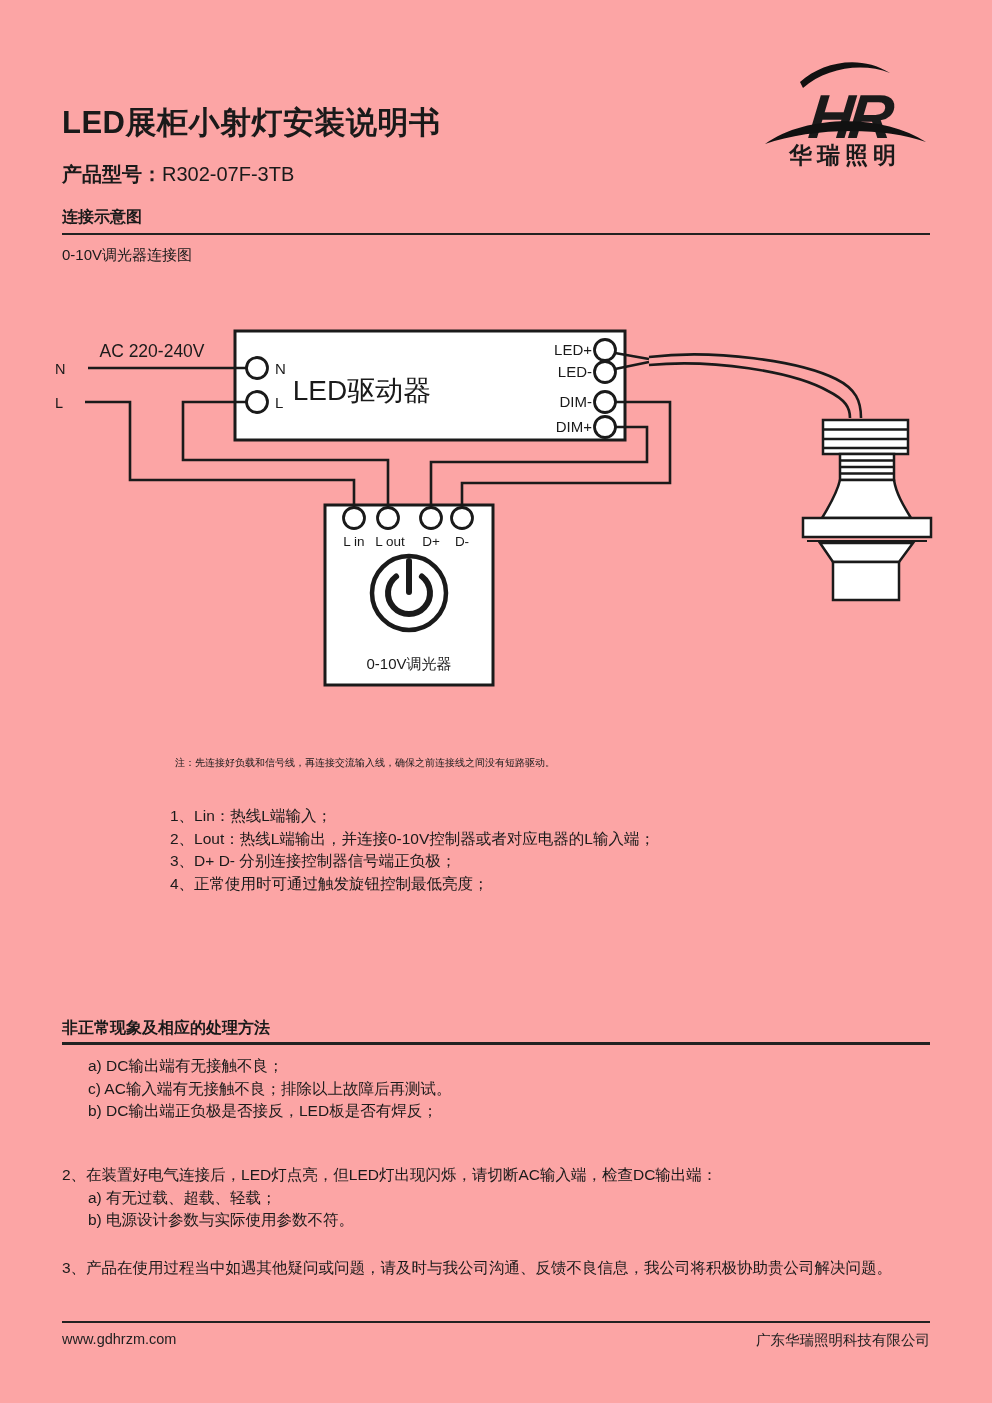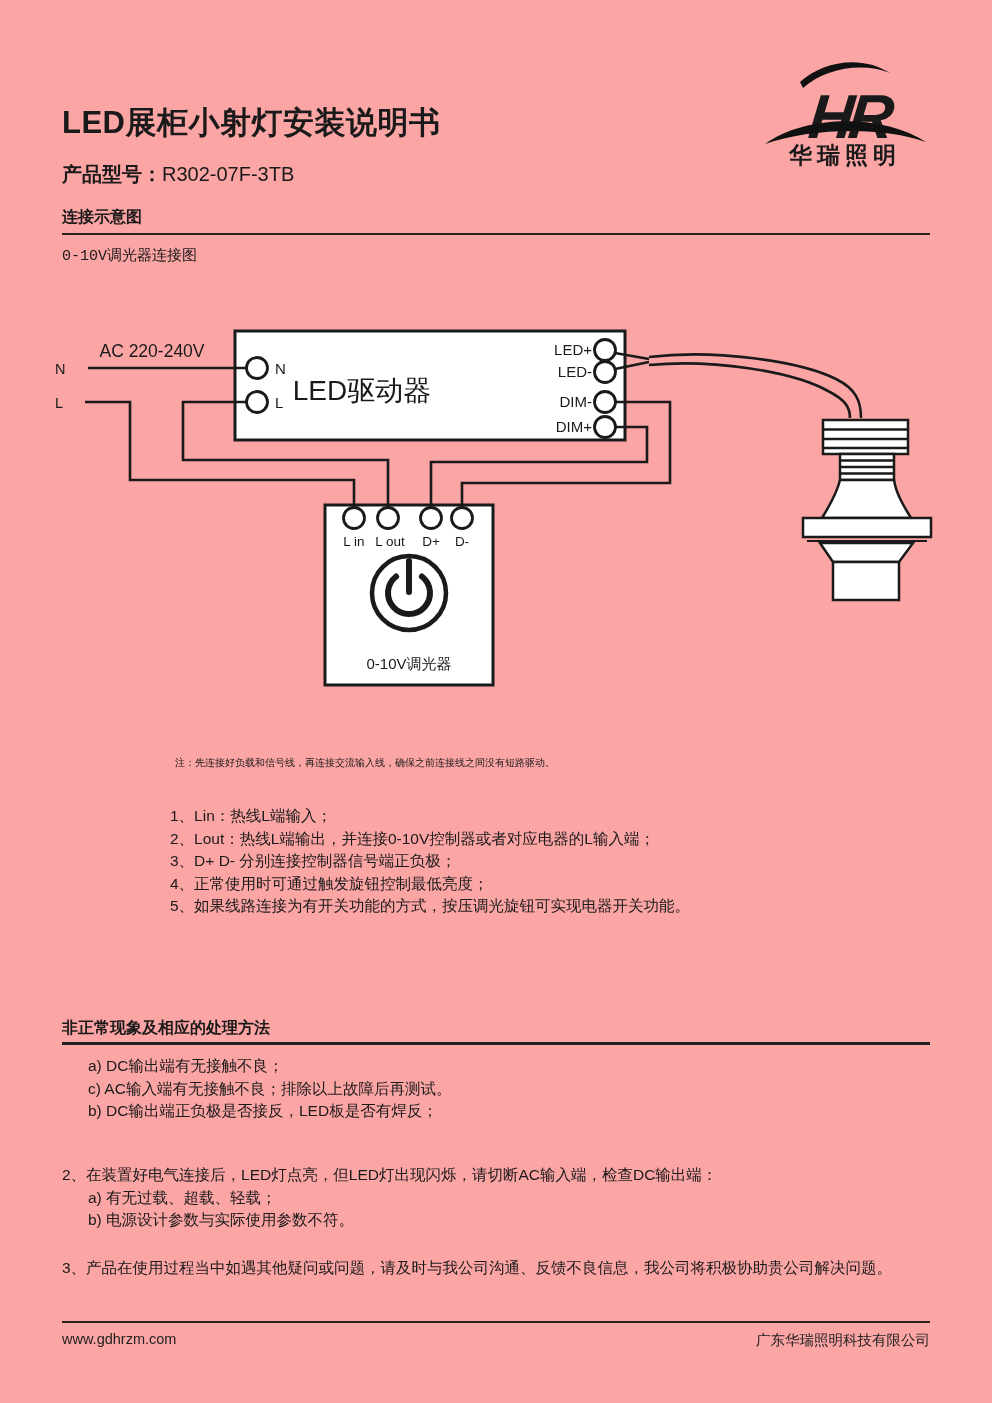--- a/index.html
+++ b/index.html
@@ -6,21 +6,21 @@
   .page{
     position:relative;width:992px;height:1403px;background:#fca5a5;overflow:hidden;
     font-family:"Liberation Sans","DejaVu Sans",sans-serif;color:#1a1a1a;
   }
   .abs{position:absolute;}
   .title{left:62px;top:102px;font-size:31px;font-weight:700;letter-spacing:.5px;}
   .model{left:62px;top:161px;font-size:20px;}
   .model .lbl{font-weight:700;}
   .sec-head{font-size:16px;font-weight:700;}
   .rule{background:#222;}
-  .sub-head{left:62px;top:246px;font-size:15px;font-family:Liberation Mono, monospace;}
+  .sub-head{left:62px;top:246px;font-size:15px;}
   .note{left:175px;top:756px;font-size:10px;}
   .wire-list{left:170px;top:805px;font-size:15.5px;line-height:22.5px;}
   .tlist{font-size:15.5px;line-height:22.5px;}
   .tlist .sub{padding-left:26px;}
   .footer-txt{font-size:14.5px;color:#222;}
   svg text{font-family:"Liberation Sans","DejaVu Sans",sans-serif;fill:#1a1a1a;}
 </style>
 </head>
 <body>
 
@@ -106,21 +106,20 @@
     <text x="462" y="246" font-size="13.5" text-anchor="middle">D-</text>
     <text x="409" y="369" font-size="15" text-anchor="middle">0-10V调光器</text>
   </svg>
 
   <div class="abs note">注：先连接好负载和信号线，再连接交流输入线，确保之前连接线之间没有短路驱动。</div>
   <div class="abs wire-list">
     <div>1、Lin：热线L端输入；</div>
     <div>2、Lout：热线L端输出，并连接0-10V控制器或者对应电器的L输入端；</div>
     <div>3、D+ D- 分别连接控制器信号端正负极；</div>
     <div>4、正常使用时可通过触发旋钮控制最低亮度；</div>
-    <div>5、如果线路连接为有开关功能的方式，按压调光旋钮可实现电器开关功能。</div>
   </div>
 
   <div class="abs sec-head" style="left:62px;top:1018px;">非正常现象及相应的处理方法</div>
   <div class="abs rule" style="left:62px;top:1042px;width:868px;height:3px;"></div>
 
   <div class="abs tlist" style="left:62px;top:1055px;width:880px;">
     <div class="sub">a) DC输出端有无接触不良；</div>
     <div class="sub">c) AC输入端有无接触不良；排除以上故障后再测试。</div>
     <div class="sub">b) DC输出端正负极是否接反，LED板是否有焊反；</div>
   </div>

